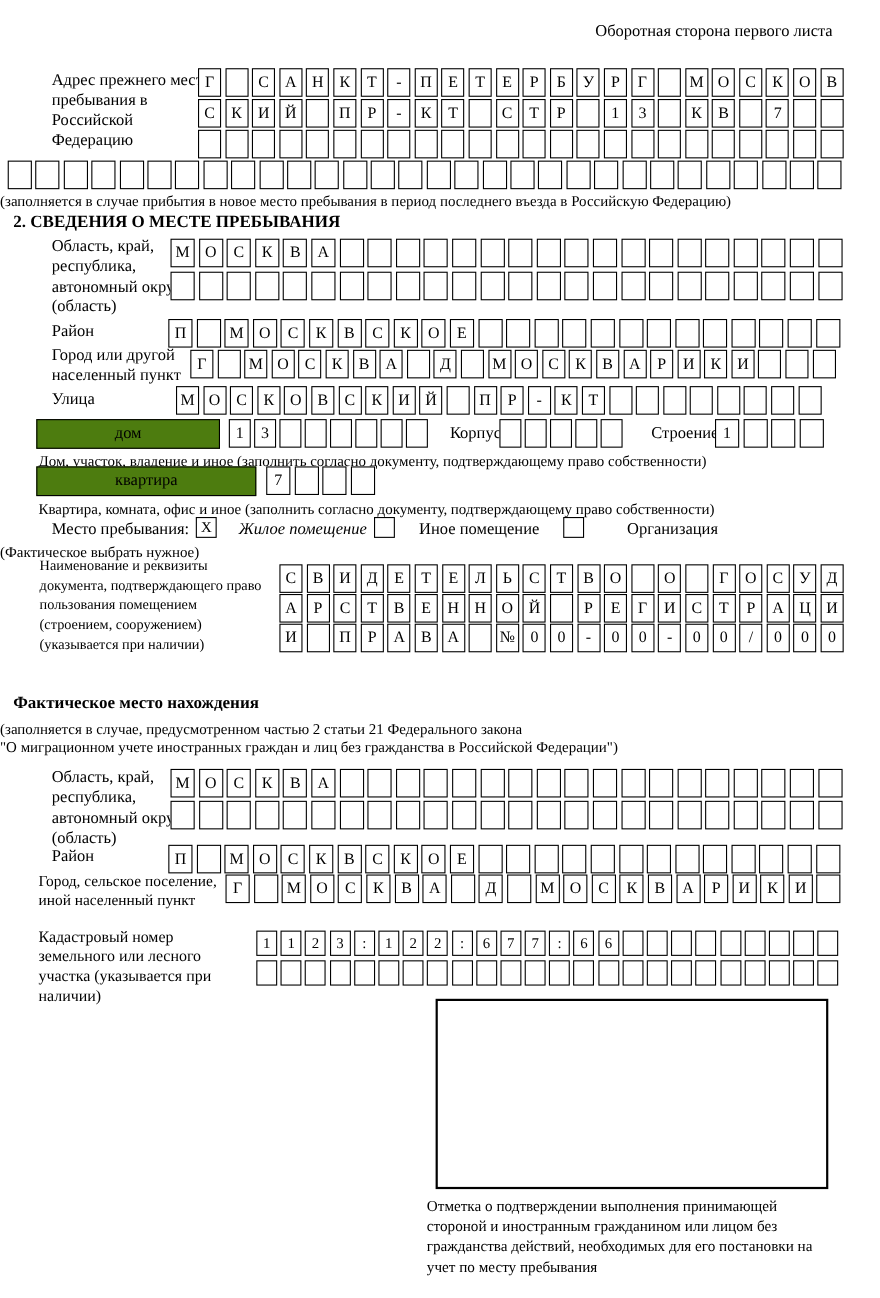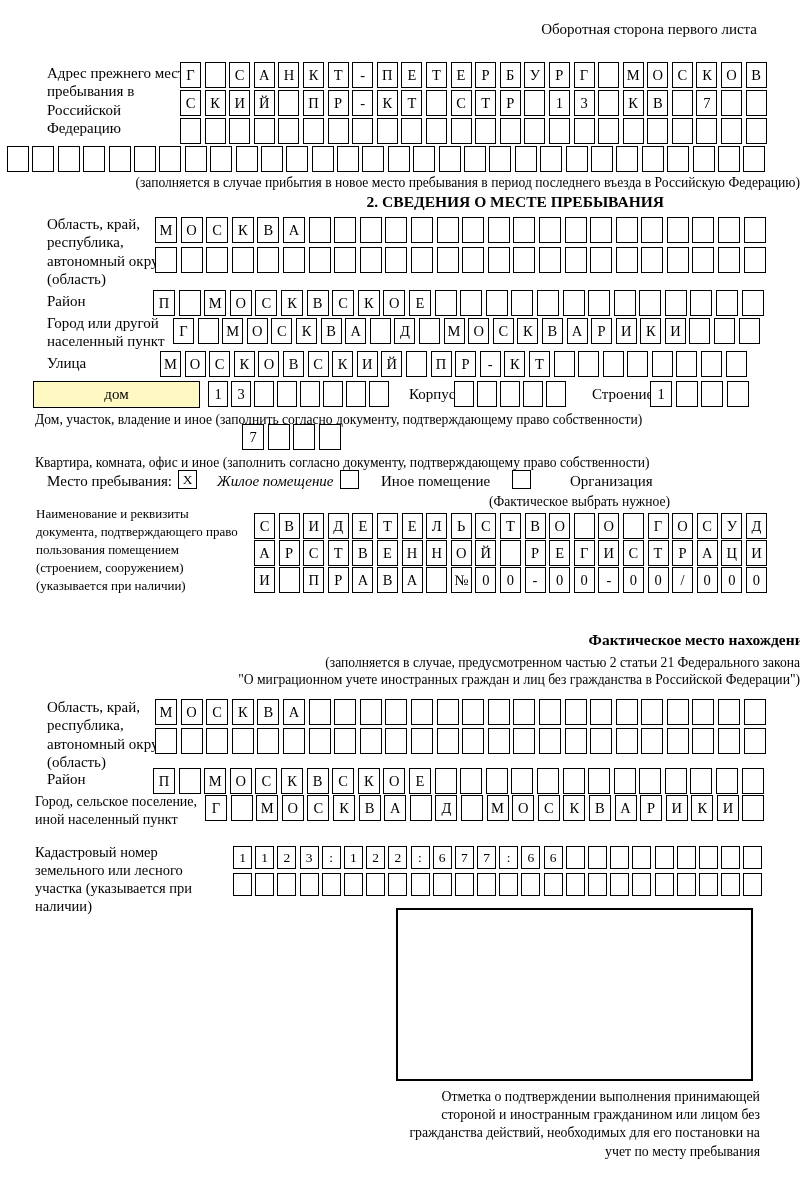--- a/index.html
+++ b/index.html
@@ -2,34 +2,34 @@
 <html><head>
 <meta charset="utf-8">
 <style>
   html,body{margin:0;padding:0;background:#fff;}
   #page{position:relative;width:800px;height:1180px;background:#ffffff;color:#000;
         font-family:"Liberation Serif","DejaVu Serif",serif;overflow:hidden;}
   .abs{position:absolute;}
   .lbl{font-size:15px;line-height:1.22;margin-left:12px;}
   .lbl-sm{font-size:14px;line-height:1.25;}
   .note{font-size:13.6px;}
-  .center{text-align:right;}
+  .center{text-align:left;}
   .bold{font-weight:bold;}
   .cells{display:flex;position:absolute;}
   .cell{box-sizing:border-box;flex:0 0 auto;width:21px;height:26px;border:1.7px solid #000;
         margin-right:3.6px;display:flex;align-items:center;justify-content:center;
         font-size:14.5px;background:#fff;}
   .wide .cell{width:22px;}
   .r30 .cell{width:22px;margin-right:3.4px;}
   .h8 .cell{width:20px;margin-right:3px;}
   .kad .cell{width:19px;height:23px;margin-right:3.2px;font-size:13.5px;}
   .chk{box-sizing:border-box;position:absolute;width:19px;height:19px;border:1.7px solid #000;
        display:flex;align-items:center;justify-content:center;font-size:13.5px;background:#fff;}
   .labelbox{box-sizing:border-box;position:absolute;border:1.7px solid #000;display:flex;
-       align-items:center;justify-content:center;font-size:15px;background:#fef9c3;text-align:right;}
+       align-items:center;justify-content:center;font-size:15px;background:#4d7c0f;text-align:right;}
   .stamp{box-sizing:border-box;position:absolute;border:2px solid #000;background:#fff;}
 </style>
 </head>
 <body>
 
 <div id="page">
 
   <div class="abs lbl" style="left:0;top:20px;width:745px;text-align:right;">Оборотная сторона первого листа</div>
 
   <div class="abs lbl" style="left:35px;top:64px;width:148px;">Адрес прежнего места пребывания в Российской Федерацию</div>
@@ -306,20 +306,21 @@
     </div>
   <div class="abs lbl" style="left:580px;top:385px;">Строение</div>
   <div class="cells wide" style="left:650px;top:381px;">
       <span class="cell">1</span>
       <span class="cell"></span>
       <span class="cell"></span>
       <span class="cell"></span>
     </div>
   <div class="abs note" style="left:35px;top:412px;width:760px;">Дом, участок, владение и иное (заполнить согласно документу, подтверждающему право собственности)</div>
 
+  <div class="labelbox" style="left:33px;top:424px;width:200px;height:27px;">квартира</div>
   <div class="cells wide" style="left:242px;top:424px;">
       <span class="cell">7</span>
       <span class="cell"></span>
       <span class="cell"></span>
       <span class="cell"></span>
     </div>
   <div class="abs note" style="left:35px;top:455px;width:760px;">Квартира, комната, офис и иное (заполнить согласно документу, подтверждающему право собственности)</div>
 
   <div class="abs lbl" style="left:35px;top:472px;">Место пребывания:</div>
   <div class="chk" style="left:178px;top:470px;">X</div>

